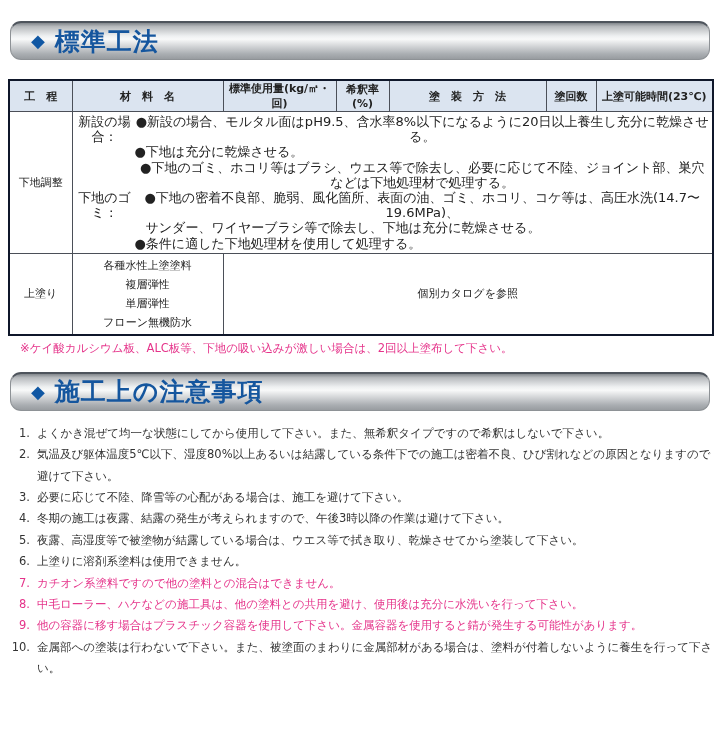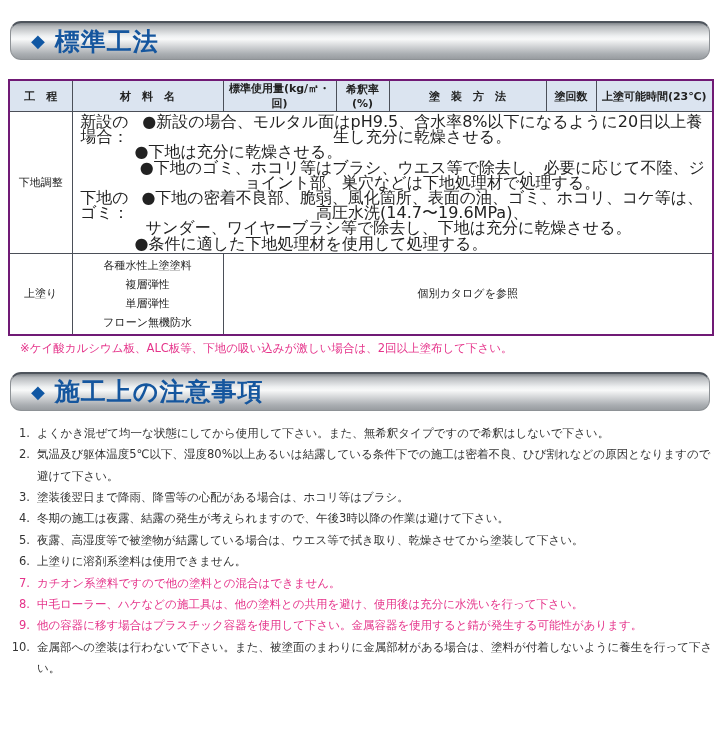--- a/index.html
+++ b/index.html
@@ -17,32 +17,32 @@
   }
   .bar1 { margin-top:21px; }
   .bar2 { margin-top:15px; }
   .diamond { font-size:18px; color:#1057a3; margin-right:10px; line-height:1; }
   .bar-title { font-size:25px; font-weight:bold; color:#15569e; letter-spacing:1px; }
 
   
   table.spec {
     width:704px; margin:19px 0 0 8px;
     border-collapse:collapse; table-layout:fixed;
-    border:2px solid #701a75;
+    border:2px solid #0f172a;
   }
   table.spec th, table.spec td { border:1px solid #4b4f58; }
   table.spec th {
     background:#dbe4f0; font-size:11px; font-weight:bold;
     height:29px; text-align:center; padding:0 1px; color:#222;
   }
   table.spec td { font-size:11px; text-align:center; padding:2px; color:#222; }
   td.proc { font-size:11.5px; }
   td.left { text-align:left; padding-left:4px; }
   td.prep-cell { text-align:left; padding:5px 2px 5px 8px; }
-  .prep-line { display:flex; line-height:15.2px; font-size:16px;align-items:flex-end; }
+  .prep-line { display:flex; line-height:15.2px; font-size:13px;align-items:flex-end; }
   .prep-label { flex:0 0 60px; }
   .prep-line.cont .prep-text { padding-left:11px; }
   td.mats { text-align:left; padding:5px 2px 5px 8px; line-height:19px; font-size:11px; }
   td.catalog { text-align:left; padding-left:10px; font-size:11px; }
   tr.row-primer td { height:26px; }
 
   
   .notes { margin:4px 0 0 20px; }
   .note { margin:0 0 4px 0; font-size:11.5px; line-height:17px; }
   .note.indent { padding-left:10px; }
@@ -140,21 +140,21 @@
     <li>
         <span class="num">1.</span>
         <span class="txt">よくかき混ぜて均一な状態にしてから使用して下さい。また、無希釈タイプですので希釈はしないで下さい。</span>
       </li>
     <li>
         <span class="num">2.</span>
         <span class="txt">気温及び躯体温度5℃以下、湿度80%以上あるいは結露している条件下での施工は密着不良、ひび割れなどの原因となりますので避けて下さい。</span>
       </li>
     <li>
         <span class="num">3.</span>
-        <span class="txt">塗装後翌日まで降雨、降雪等の心配がある場合は、ホコリ等はブラシ。</span>
+        <span class="txt">必要に応じて不陸、降雪等の心配がある場合は、施工を避けて下さい。</span>
       </li>
     <li>
         <span class="num">4.</span>
         <span class="txt">冬期の施工は夜露、結露の発生が考えられますので、午後3時以降の作業は避けて下さい。</span>
       </li>
     <li>
         <span class="num">5.</span>
         <span class="txt">夜露、高湿度等で被塗物が結露している場合は、ウエス等で拭き取り、乾燥させてから塗装して下さい。</span>
       </li>
     <li>

